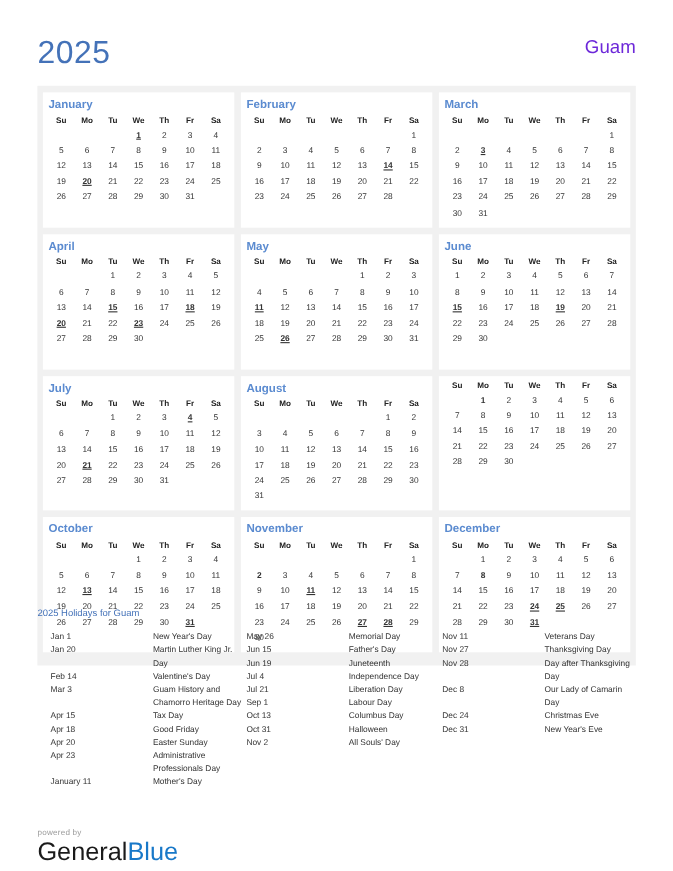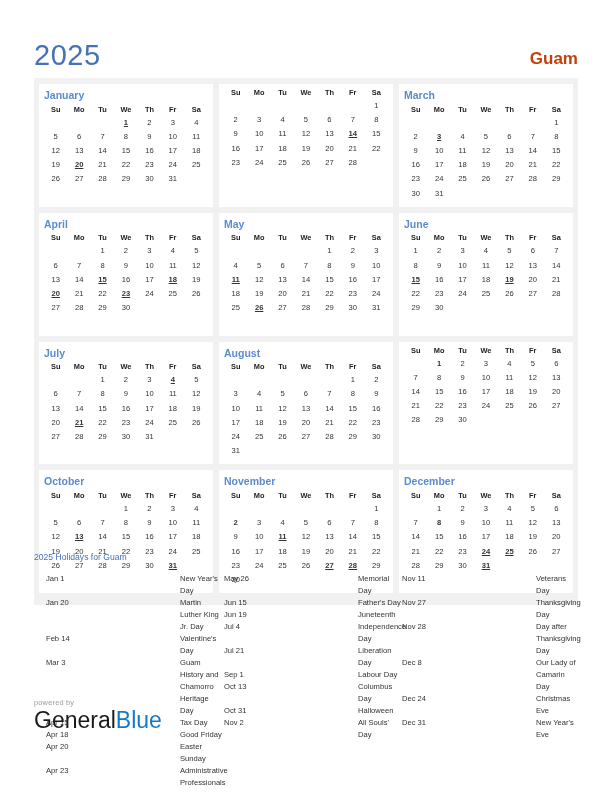--- a/index.html
+++ b/index.html
@@ -22,34 +22,33 @@
   }
 
   
   .header {
     position: absolute;
     left: 34px;
     top: 34px;
     width: 544px;
     height: 36px;
     display: flex;
-    align-items: flex-end;
     justify-content: space-between;
   }
   .year-title {
     font-size: 29px;
     color: #4472b8;
     font-weight: normal;
     letter-spacing: 0.5px;
     line-height: 1;
   }
   .country-title {
     font-size: 17px;
-    color: #c2410c;
-    font-weight: bold;
+    color: #6d28d9;
+    font-weight: normal;
     line-height: 1;
     padding-bottom: 3px;
   }
 
   
   .calendar-container {
     position: absolute;
     left: 34px;
     top: 78px;
     width: 544px;
@@ -131,36 +130,35 @@
   }
   .holiday-col.col1 { width: 190px; padding-left: 12px; }
   .holiday-col.col2 { width: 178px; }
   .holiday-col.col3 { width: 176px; }
   .holiday-entry {
     display: flex;
     font-size: 7.6px;
     color: #333333;
     line-height: 1.58;
     align-items: flex-start;
-    gap: 41px;
   }
   .holiday-date {
     width: 45px;
     flex-shrink: 0;
   }
   .holiday-name {
     flex: 1;
     margin-left: 48px;
   }
 
   
   .footer {
     position: absolute;
     left: 34px;
-    top: 698px;
+    top: 752px;
     width: 300px;
   }
   .powered-by {
     font-size: 7.4px;
     color: #9b9b9b;
     letter-spacing: 0.2px;
     margin-bottom: 1px;
   }
   .brand {
     font-size: 23px;
@@ -247,20 +245,21 @@
                 <td class="empty">&nbsp;</td>
                 <td class="empty">&nbsp;</td>
                 <td class="empty">&nbsp;</td>
                 <td class="empty">&nbsp;</td>
                 <td class="empty">&nbsp;</td>
               </tr>
             </tbody>
           </table>
         </div>
         <div class="month-card">
+          <div class="month-name">February</div>
           <table class="month-table">
             <thead>
               <tr>
                 <th>Su</th>
                 <th>Mo</th>
                 <th>Tu</th>
                 <th>We</th>
                 <th>Th</th>
                 <th>Fr</th>
                 <th>Sa</th>

